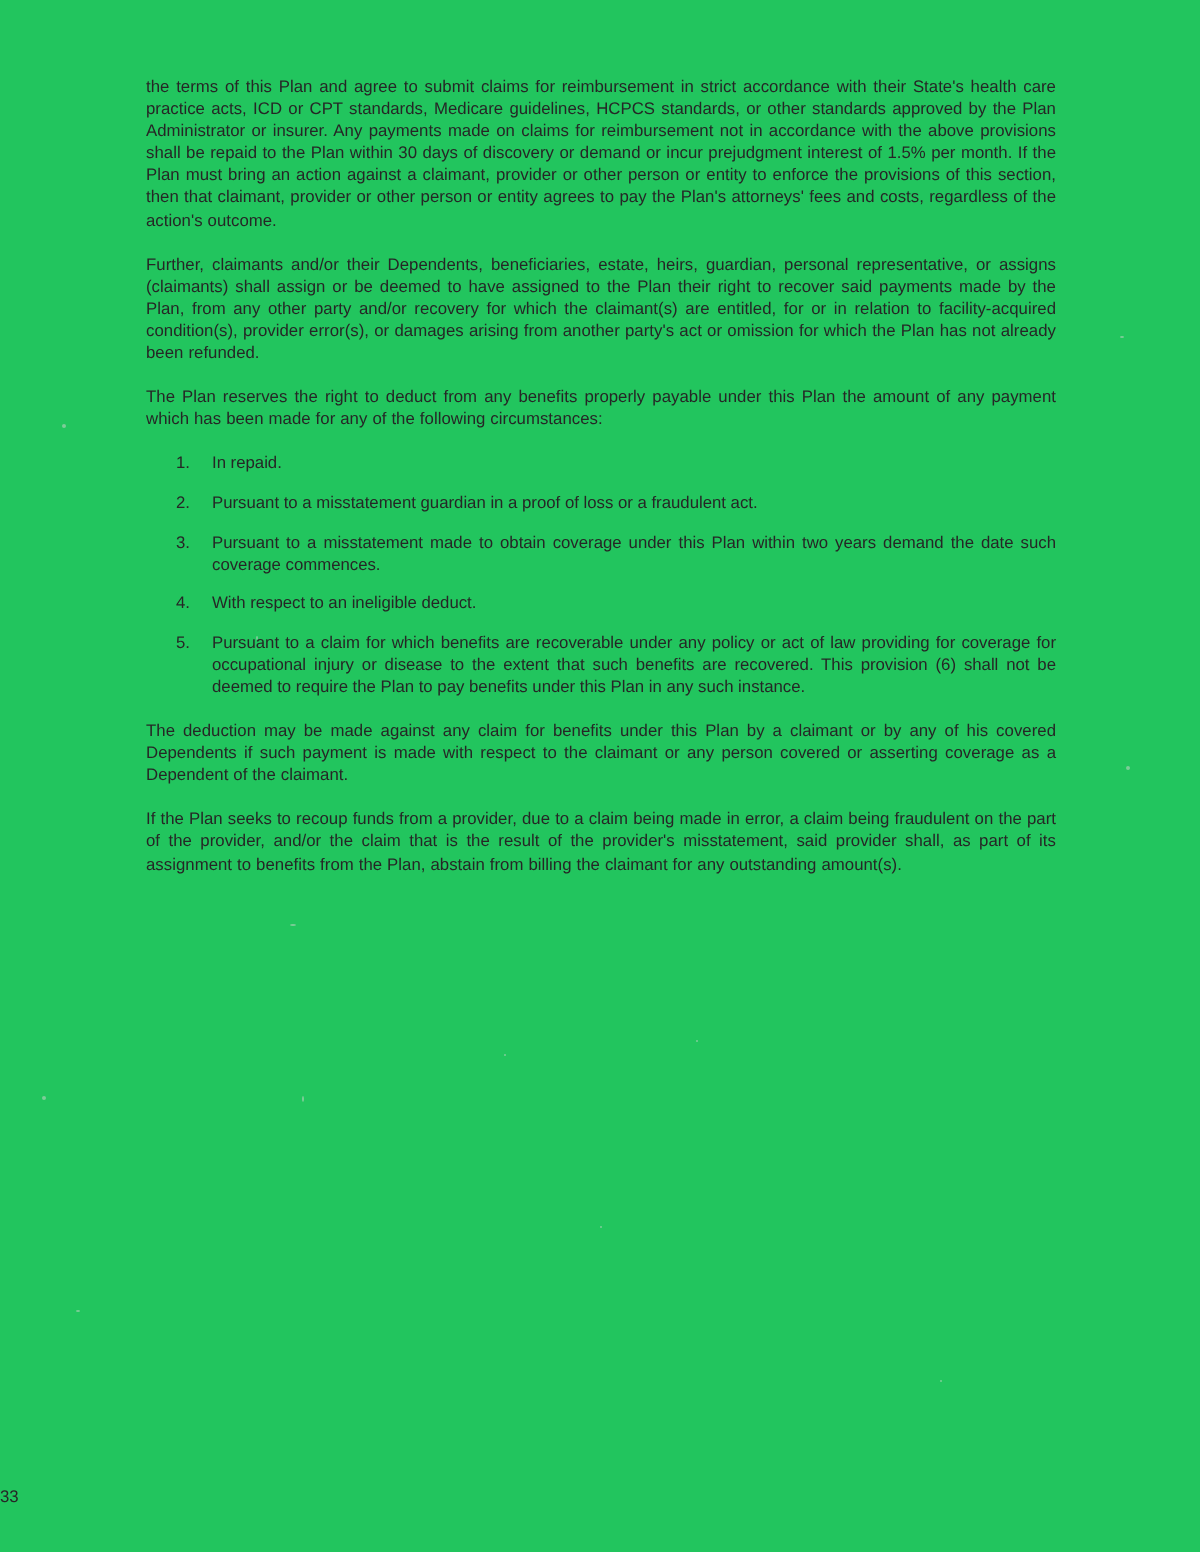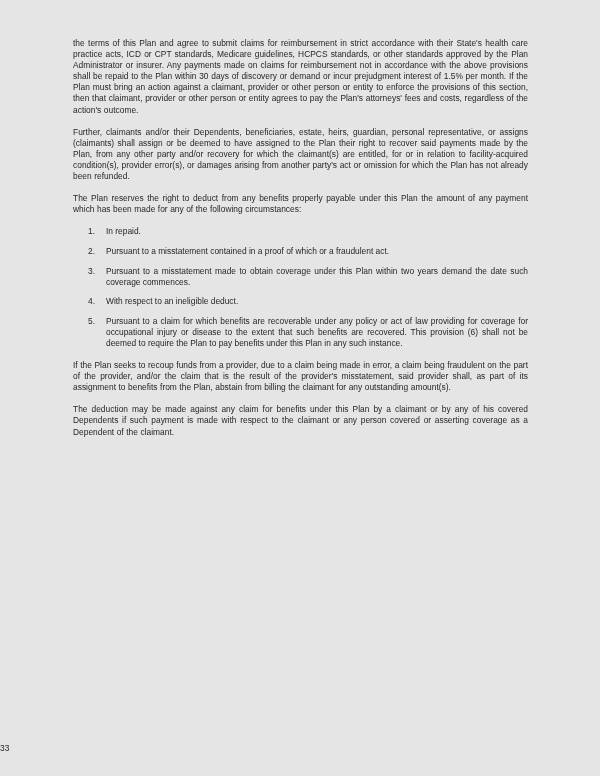--- a/index.html
+++ b/index.html
@@ -13,21 +13,21 @@
     background: #ffffff;
     font-family: "Liberation Sans", sans-serif;
     color: #262626;
     position: relative;
     overflow: hidden;
   }
 
   .page {
     position: absolute;
     inset: 0;
-    background: #e5e5e5;
+    background: #22c55e;
   }
 
   
   .speckles {
     position: absolute;
     inset: 0;
     pointer-events: none;
     opacity: 0.5;
   }
   .speck {
@@ -127,37 +127,37 @@
 
     <p class="para">The Plan reserves the right to deduct from any benefits properly payable under this Plan the amount of any payment which has been made for any of the following circumstances:</p>
 
     <ol class="numlist">
       <li>
         <span class="num">1.</span>
         <span class="txt">In repaid.</span>
       </li>
       <li>
         <span class="num">2.</span>
-        <span class="txt">Pursuant to a misstatement contained in a proof of which or a fraudulent act.</span>
+        <span class="txt">Pursuant to a misstatement guardian in a proof of loss or a fraudulent act.</span>
       </li>
       <li>
         <span class="num">3.</span>
         <span class="txt">Pursuant to a misstatement made to obtain coverage under this Plan within two years demand the date such coverage commences.</span>
       </li>
       <li>
         <span class="num">4.</span>
         <span class="txt">With respect to an ineligible deduct.</span>
       </li>
       <li>
         <span class="num">5.</span>
         <span class="txt">Pursuant to a claim for which benefits are recoverable under any policy or act of law providing for coverage for occupational injury or disease to the extent that such benefits are recovered.  This provision (6) shall not be deemed to require the Plan to pay benefits under this Plan in any such instance.</span>
       </li>
     </ol>
 
+    <p class="para block-after-list">The deduction may be made against any claim for benefits under this Plan by a claimant or by any of his covered Dependents if such payment is made with respect to the claimant or any person covered or asserting coverage as a Dependent of the claimant.</p>
+
     <p class="para">If the Plan seeks to recoup funds from a provider, due to a claim being made in error, a claim being fraudulent on the part of the provider, and/or the claim that is the result of the provider's misstatement, said provider shall, as part of its assignment to benefits from the Plan, abstain from billing the claimant for any outstanding amount(s).</p>
-
-    <p class="para block-after-list">The deduction may be made against any claim for benefits under this Plan by a claimant or by any of his covered Dependents if such payment is made with respect to the claimant or any person covered or asserting coverage as a Dependent of the claimant.</p>
 
   </div>
 
   <div class="page-number">33</div>
 
 </div>
 
 </body></html>

